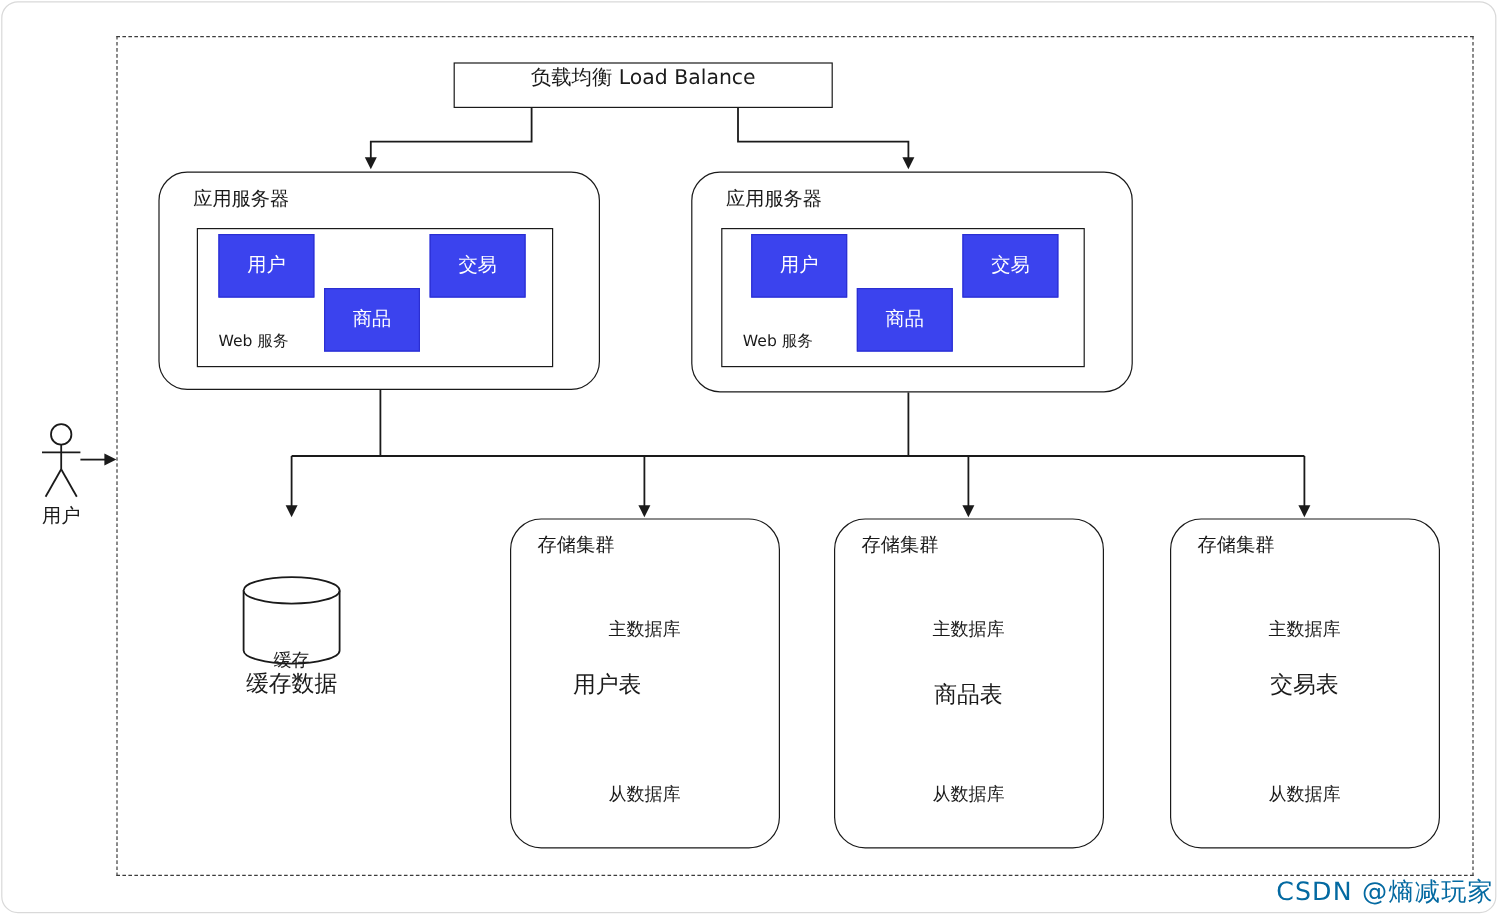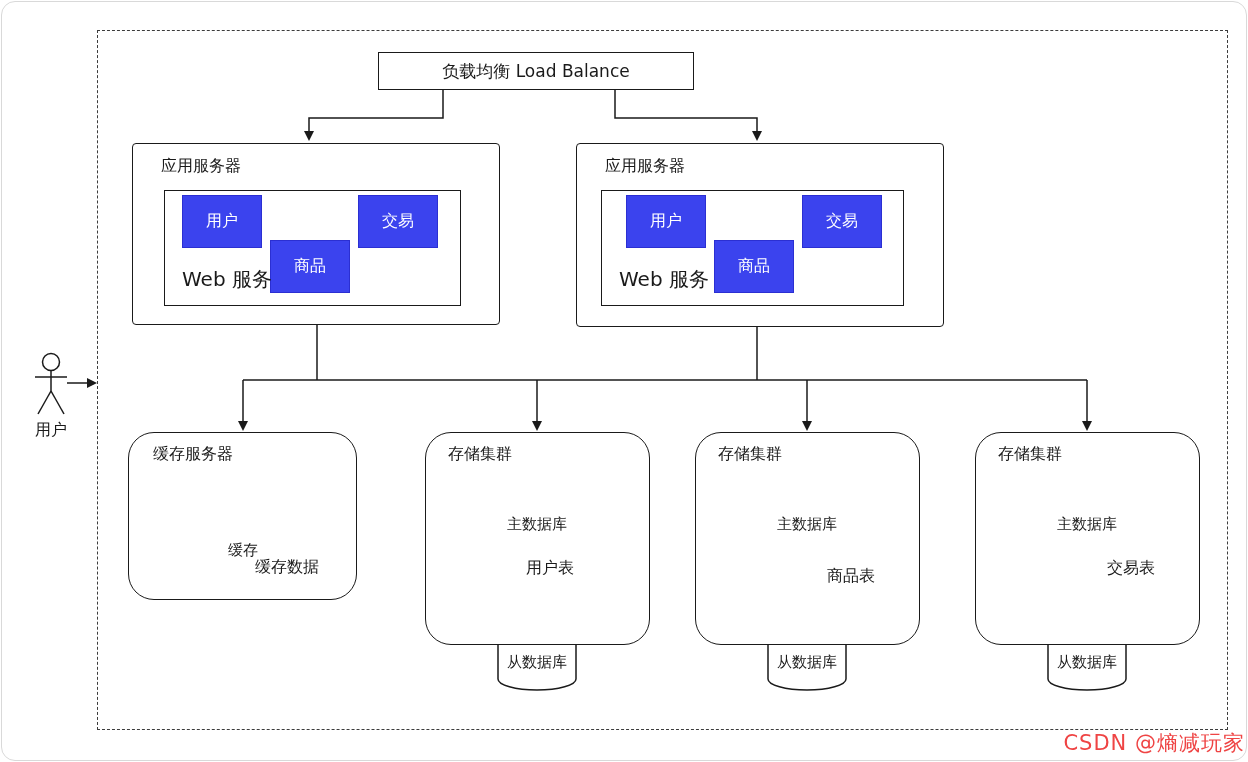--- a/index.html
+++ b/index.html
@@ -4,49 +4,49 @@
 <style>
   * { margin:0; padding:0; box-sizing:border-box; }
   html,body { background:#ffffff; }
   body { font-family:"DejaVu Sans","Liberation Sans",sans-serif; color:#1a1a1a; }
   .page { position:relative; width:1248px; height:762px; background:#fff; overflow:hidden; }
   .outer-frame { position:absolute; inset:1px; border:1px solid #d9d9d9; border-radius:14px; pointer-events:none; }
   .boundary { position:absolute; left:97px; top:30px; width:1131px; height:700px; border:1px dashed #3c3c3c; }
   svg.wires { position:absolute; left:0; top:0; width:1248px; height:762px; }
 
   .node { position:absolute; border:1.5px solid #1a1a1a; background:#fff; }
-  .rounded { border-radius:4px; }
+  .rounded { border-radius:24px; }
   .rounded-sm { border-radius:26px; }
 
-  .lb-box { left:378px; top:52px; width:316px; height:38px; display:flex; align-items:center; justify-content:center; font-size:17px; }
+  .lb-box { left:378px; top:52px; width:316px; height:38px; display:flex; align-items:flex-start; justify-content:center; font-size:17px; }
 
   .app-server-1 { left:132px; top:143px; width:368px; height:182px; }
   .app-server-2 { left:576px; top:143px; width:368px; height:184px; }
   .node-title { position:absolute; font-size:16px; white-space:nowrap; }
   .as-title { left:28px; top:12px; }
   .web-box { position:absolute; border:1.5px solid #1a1a1a; background:#fff; top:46px; height:116px; }
   .web-box-1 { left:31px; width:297px; }
   .web-box-2 { left:24px; width:303px; }
-  .web-label { position:absolute; left:17px; bottom:12px; font-size:20px; white-space:nowrap; }
+  .web-label { position:absolute; left:17px; bottom:12px; font-size:13px; white-space:nowrap; }
   .module { position:absolute; top:4px; width:80px; height:53px; background:var(--module-blue,#3b43ee);
             border:1px solid #2b2fd2; color:#fff; font-size:16px; display:flex; align-items:center; justify-content:center; }
   .m1 { left:17px; } .m2 { left:105px;margin-top:45px; } .m3 { left:193px; }
   .web-box-2 .m1 { left:24px; } .web-box-2 .m2 { left:112px; } .web-box-2 .m3 { left:200px; }
 
   .cache-box { left:128px; top:432px; width:229px; height:168px; }
   .bottom-title { left:24px; top:11px; }
   .sc-1 { left:425px; } .sc-2 { left:695px; } .sc-3 { left:975px; }
-  .storage-box { top:432px; width:225px; height:213px; }
+  .storage-box { top:432px; width:225px; height:275px; }
   .storage-box .bottom-title { left:22px; }
 
   .cyl-label { position:absolute; transform:translateX(-50%); font-size:15px; white-space:nowrap; }
-  .caption { position:absolute; transform:translateX(-50%); font-size:16px; white-space:nowrap;margin-left:44px; }
+  .caption { position:absolute; transform:translateX(-50%); font-size:19px; white-space:nowrap; }
   .actor-label { position:absolute; left:51px; top:420px; transform:translateX(-50%); font-size:16px; }
 
-  .watermark { position:absolute; right:3px; top:729px; font-size:21px; color:#ef4444; letter-spacing:1px; white-space:nowrap; }
+  .watermark { position:absolute; right:3px; top:729px; font-size:21px; color:#0369a1; letter-spacing:1px; white-space:nowrap; }
 </style>
 </head>
 <body>
 
 <div class="page">
 
   <div class="boundary"></div>
 
   <svg class="wires" viewBox="0 0 1248 762">
     <g stroke="#1a1a1a" stroke-width="1.5" fill="none">
@@ -132,23 +132,20 @@
   <div class="node rounded app-server-2">
     <div class="node-title as-title">应用服务器</div>
     <div class="web-box web-box-2">
       <div class="module m1">用户</div>
       <div class="module m2">商品</div>
       <div class="module m3">交易</div>
       <div class="web-label">Web 服务</div>
     </div>
   </div>
 
-  <div class="node rounded-sm cache-box">
-    <div class="node-title bottom-title">缓存服务器</div>
-  </div>
   <div class="cyl-label" style="left:243px; top:510px;margin-top:31px;">缓存</div>
   <div class="caption" style="left:243px; top:557px;">缓存数据</div>
 
   <div class="node rounded-sm storage-box sc-1">
     <div class="node-title bottom-title">存储集群</div>
   </div>
   <div class="cyl-label" style="left:537px; top:515px;">主数据库</div>
   <div class="caption" style="left:506px; top:558px;">用户表</div>
   <div class="cyl-label" style="left:537px; top:653px;">从数据库</div>
 

